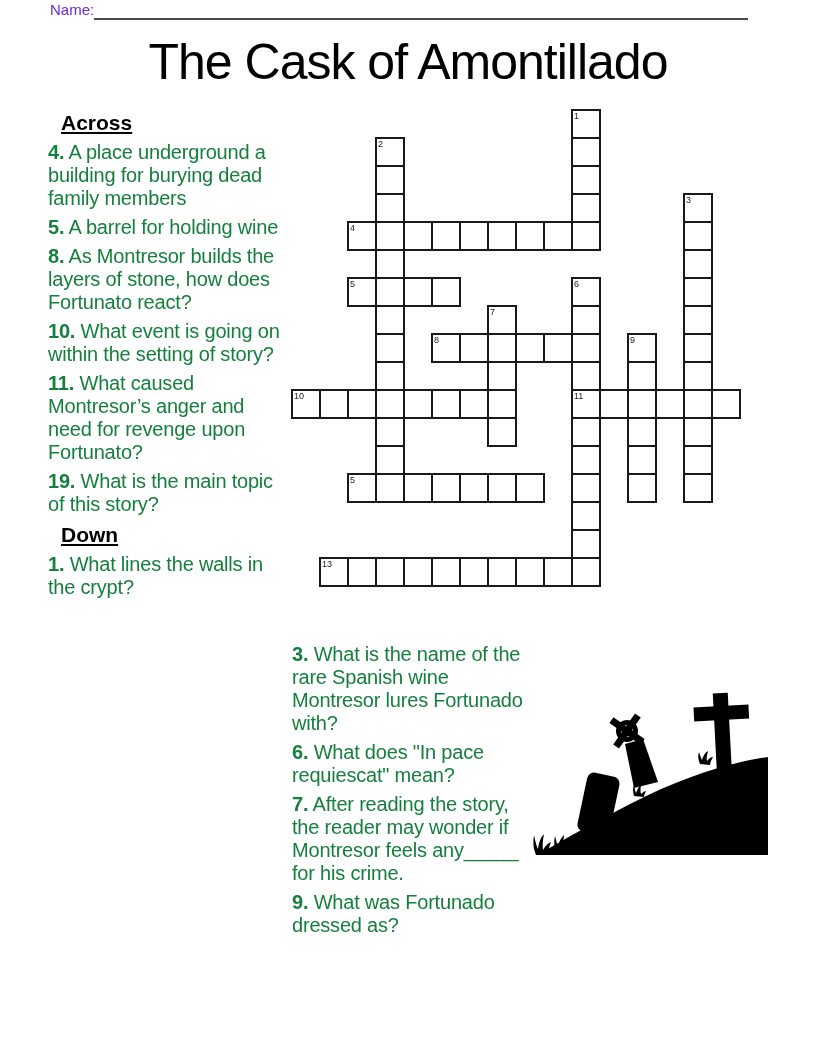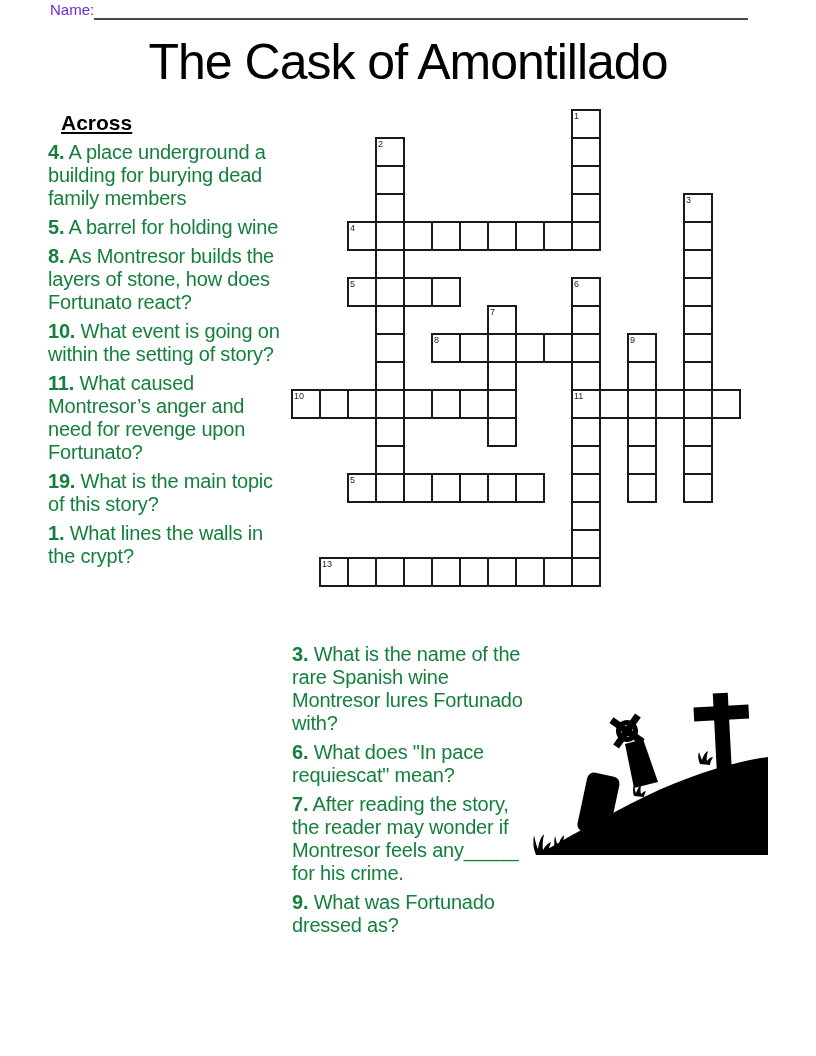--- a/index.html
+++ b/index.html
@@ -176,20 +176,21 @@
   <div class="clue-col col-left">
     <p class="clue-header">Across</p>
     <div>
         <p class="clue"><b>4.</b><span> A place underground a building for burying dead family members</span></p>
         <p class="clue"><b>5.</b><span> A barrel for holding wine</span></p>
         <p class="clue"><b>8.</b><span> As Montresor builds the layers of stone, how does Fortunato react?</span></p>
         <p class="clue"><b>10.</b><span> What event is going on within the setting of story?</span></p>
         <p class="clue"><b>11.</b><span> What caused Montresor’s anger and need for revenge upon Fortunato?</span></p>
         <p class="clue"><b>19.</b><span> What is the main topic of this story?</span></p>
       </div>
+    <p class="clue-header">Down</p>
     <div>
         <p class="clue"><b>1.</b><span> What lines the walls in the crypt?</span></p>
       </div>
   </div>
 
   <div class="clue-col col-mid">
     <div>
         <p class="clue"><b>3.</b><span> What is the name of the rare Spanish wine Montresor lures Fortunado with?</span></p>
         <p class="clue"><b>6.</b><span> What does "In pace requiescat" mean?</span></p>
         <p class="clue"><b>7.</b><span> After reading the story, the reader may wonder if Montresor feels any_____ for his crime.</span></p>

